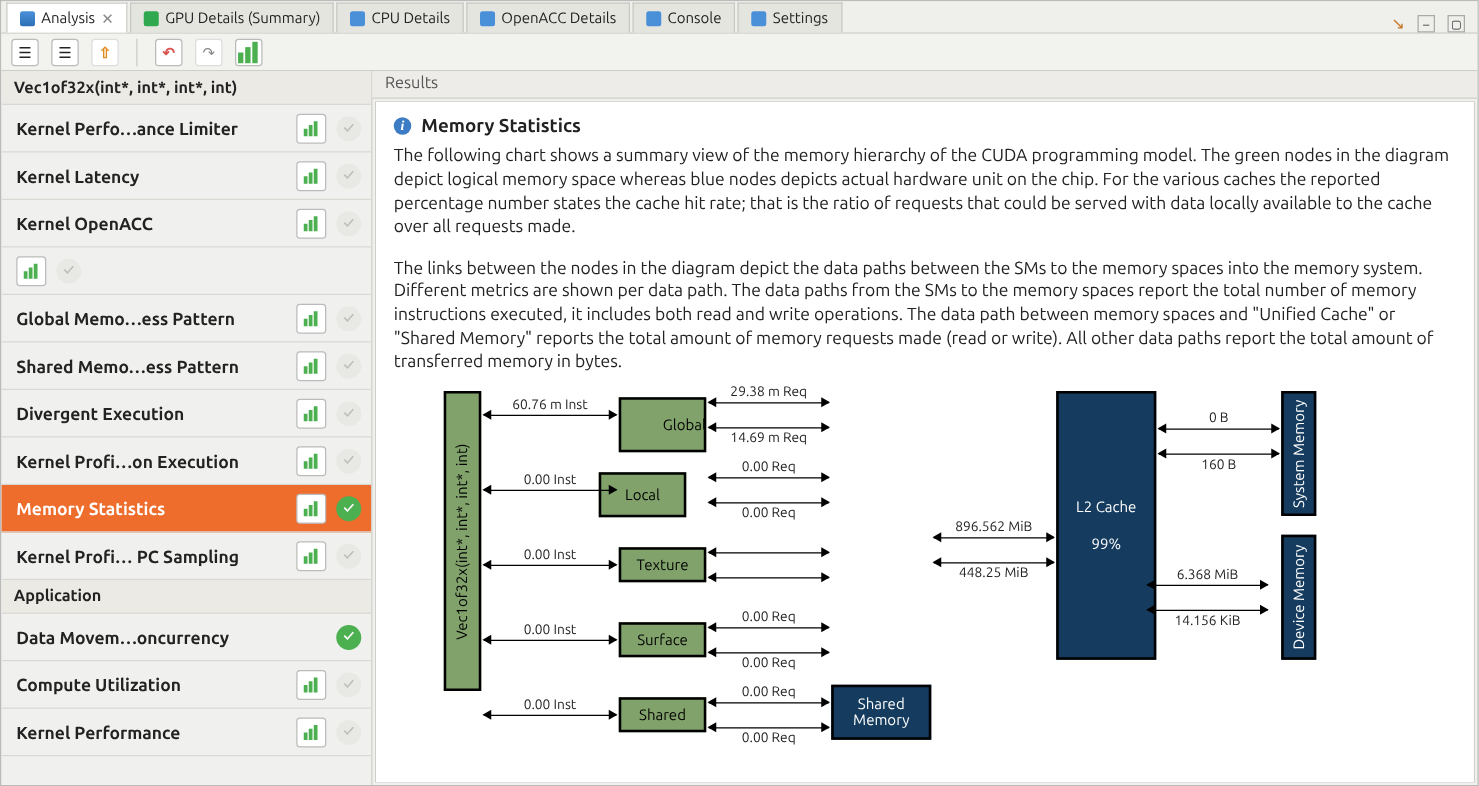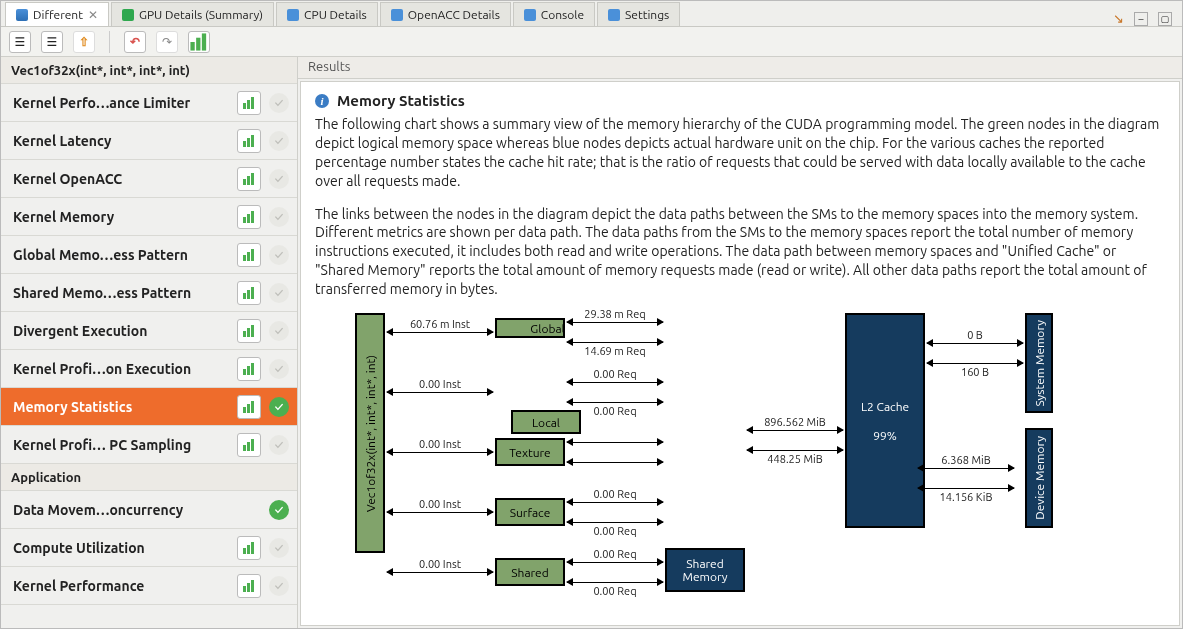--- a/index.html
+++ b/index.html
@@ -66,21 +66,21 @@
 .link .arrR { border-left:7px solid #000; }
 .link .cap { position:absolute; font-size:11px; white-space:nowrap; text-align:center; }
 
 </style>
 </head>
 <body>
 
 <div class="tabrow">
   <div class="tab active">
     <span class="tabicon ico-analysis"></span>
-    <span>Different</span>
+    <span>Analysis</span>
     <span style="color:#888;">✕</span>
   </div>
   <div class="tab">
     <span class="tabicon ico-gpu"></span>
     <span>GPU Details (Summary)</span>
   </div>
   <div class="tab">
     <span class="tabicon ico-cpu"></span>
     <span>CPU Details</span>
   </div>
@@ -154,21 +154,20 @@
           <span class="chartbtn">
             <svg viewBox="0 0 14 14">
               <rect x="1" y="7" width="3" height="6" fill="#4caf50"></rect>
               <rect x="5" y="4" width="3" height="9" fill="#4caf50"></rect>
               <rect x="9" y="1" width="3" height="12" fill="#4caf50"></rect>
             </svg>
           </span>
           <span class="statusdot okghost">✓</span>
         </div>
         <div class="item">
-          <span class="lbl">Kernel Memory</span>
           <span class="chartbtn">
             <svg viewBox="0 0 14 14">
               <rect x="1" y="7" width="3" height="6" fill="#4caf50"></rect>
               <rect x="5" y="4" width="3" height="9" fill="#4caf50"></rect>
               <rect x="9" y="1" width="3" height="12" fill="#4caf50"></rect>
             </svg>
           </span>
           <span class="statusdot okghost">✓</span>
         </div>
         <div class="item">
@@ -276,23 +275,23 @@
         <span class="infoicon">i</span>
         <span>Memory Statistics</span>
       </div>
       <div class="restext">The following chart shows a summary view of the memory hierarchy of the CUDA programming model. The green nodes in the diagram depict logical memory space whereas blue nodes depicts actual hardware unit on the chip. For the various caches the reported percentage number states the cache hit rate; that is the ratio of requests that could be served with data locally available to the cache over all requests made.</div>
       <div class="restext">The links between the nodes in the diagram depict the data paths between the SMs to the memory spaces into the memory system. Different metrics are shown per data path. The data paths from the SMs to the memory spaces report the total number of memory instructions executed, it includes both read and write operations. The data path between memory spaces and "Unified Cache" or "Shared Memory" reports the total amount of memory requests made (read or write). All other data paths report the total amount of transferred memory in bytes.</div>
 
       <div class="diagram">
 
         <div class="node green kernel" style="left:0;top:0;width:30px;height:240px;">Vec1of32x(int*, int*, int*, int)</div>
 
-        <div class="node green" style="left:140px;top:5px;width:70px;height:20px;padding-left:35px;">Global</div>
-
-        <div class="node green" style="left:156px;top:65px;width:70px;height:24px;margin-top:32px;">Local</div>
+        <div class="node green" style="left:140px;top:5px;width:70px;height:44px;padding-left:35px;">Global</div>
+
+        <div class="node green" style="left:124px;top:65px;width:70px;height:36px;">Local</div>
 
         <div class="node green" style="left:140px;top:125px;width:70px;height:28px;">Texture</div>
 
         <div class="node green" style="left:140px;top:185px;width:70px;height:28px;">Surface</div>
 
         <div class="node green" style="left:140px;top:245px;width:70px;height:28px;">Shared</div>
 
 
         <div class="node blue" style="left:310px;top:235px;width:80px;height:44px;font-size:12px;">
           <span>Shared Memory</span>

